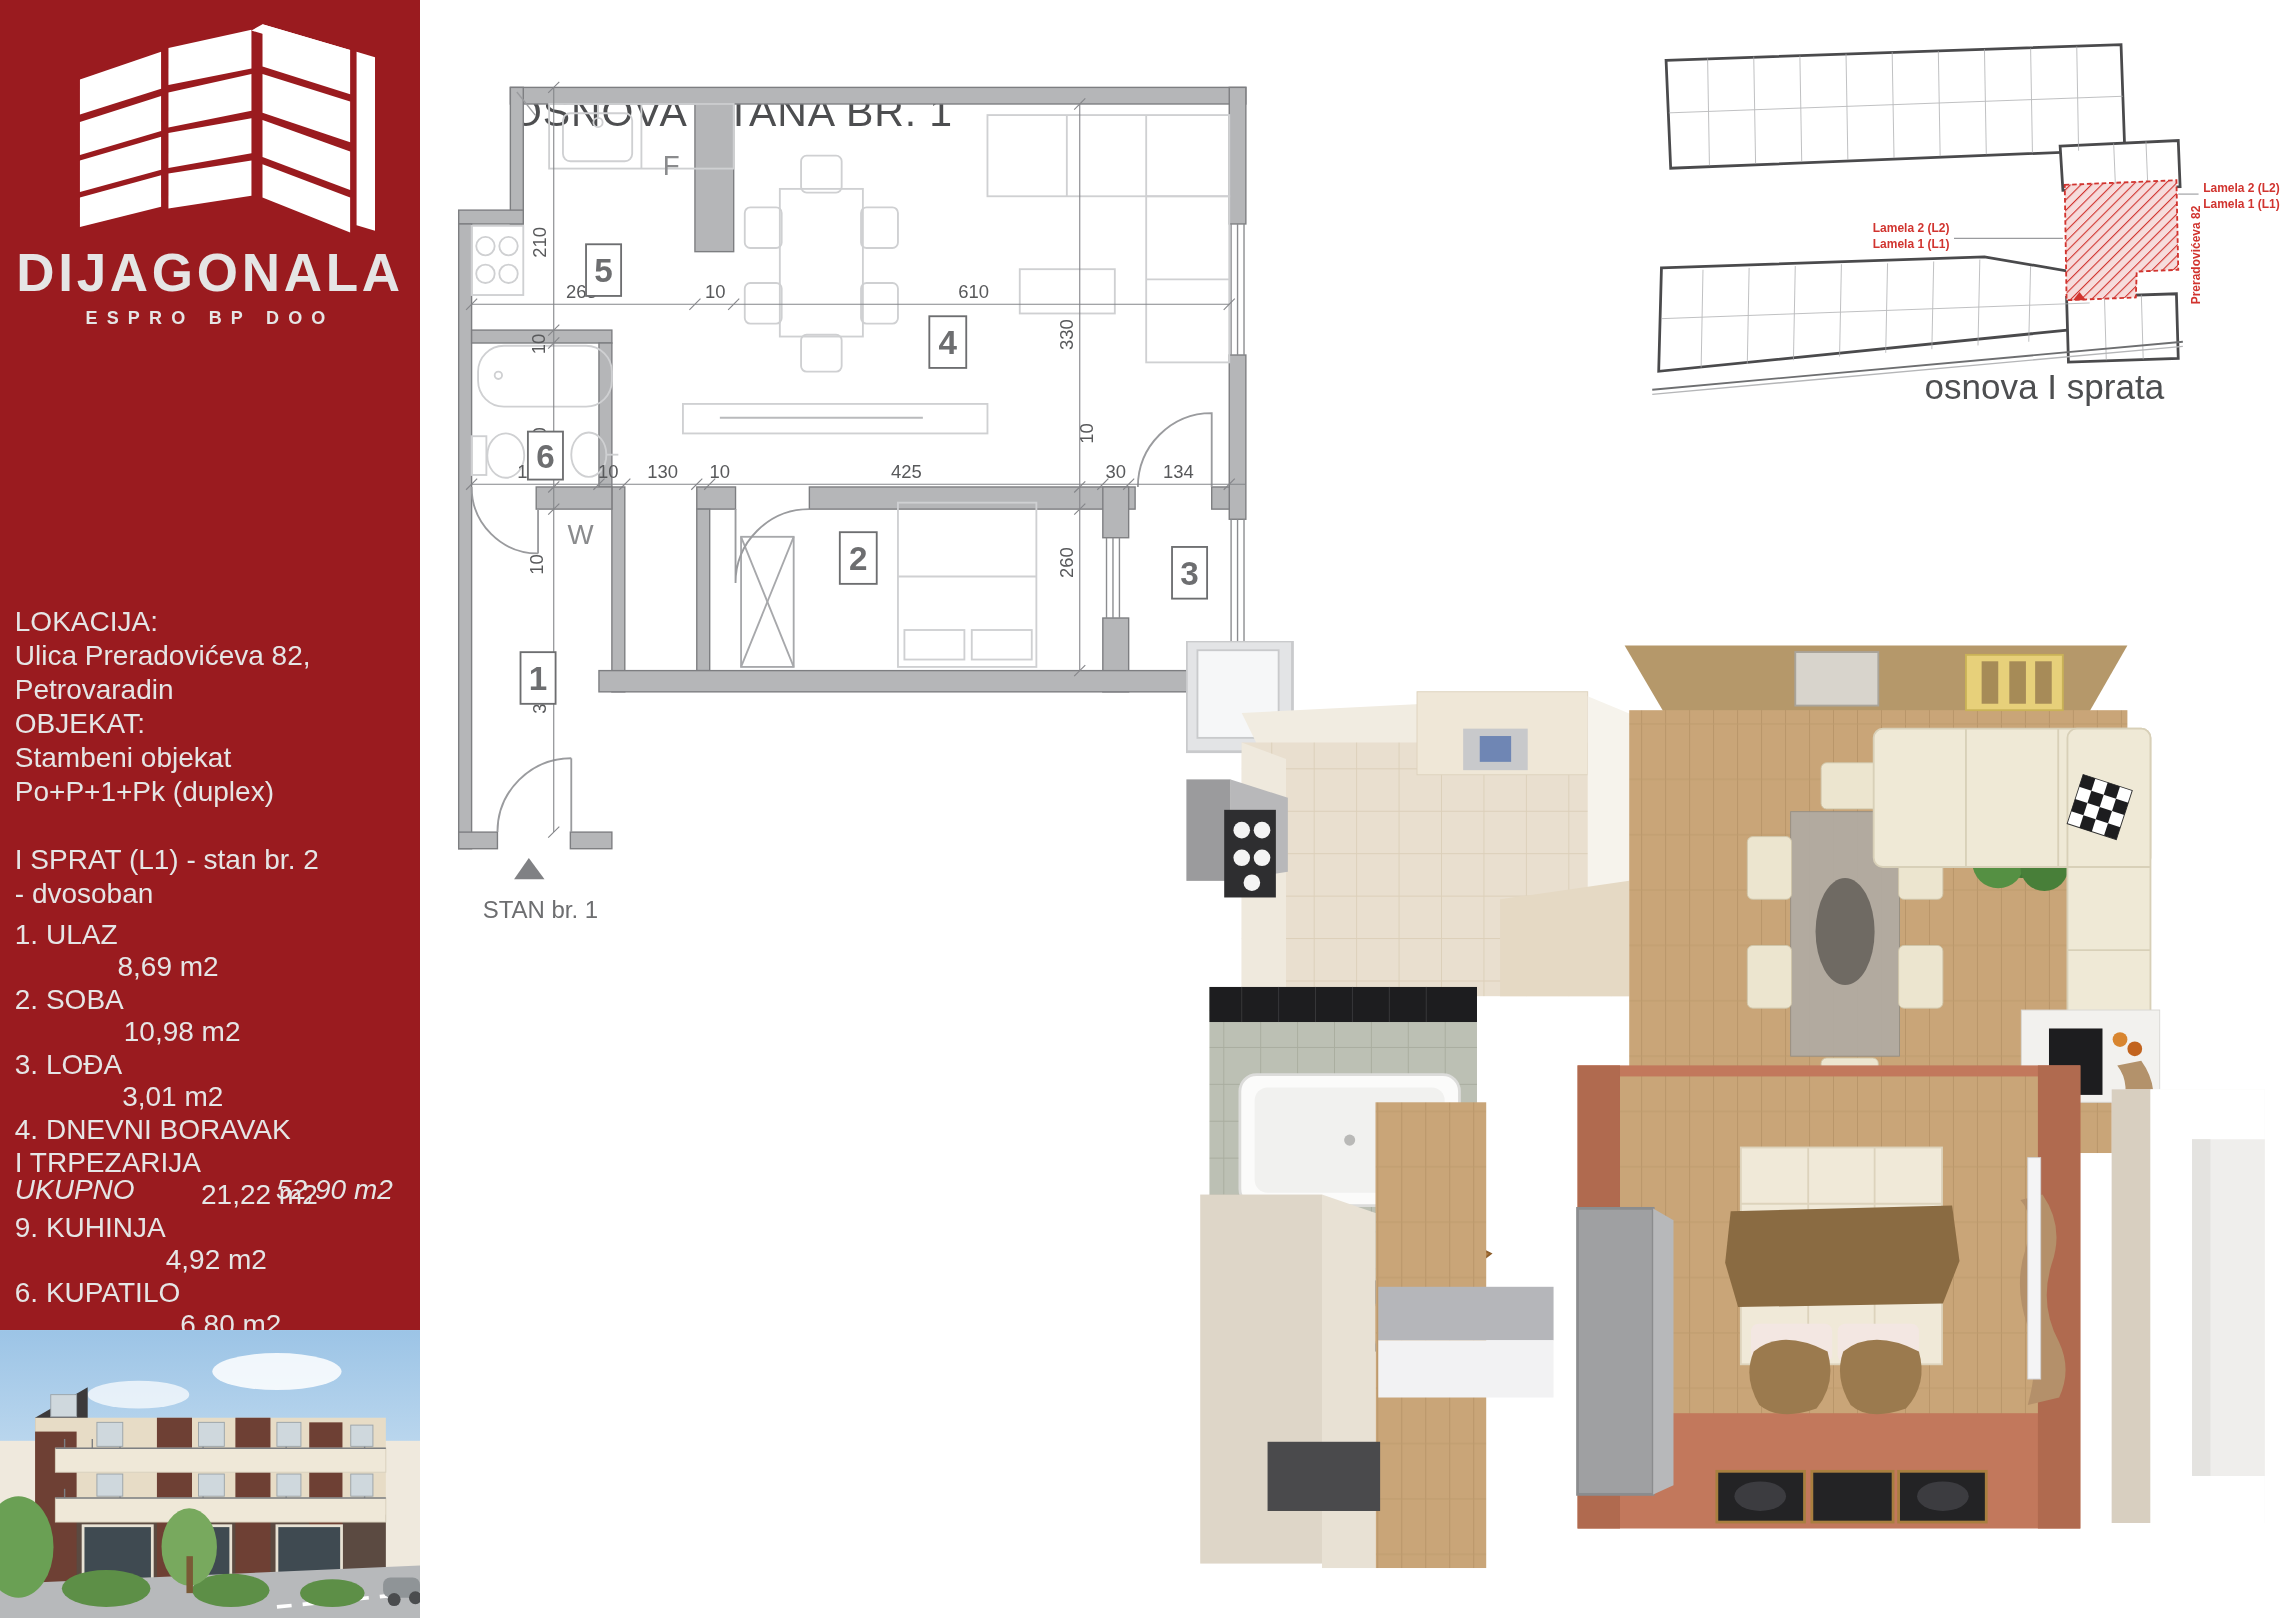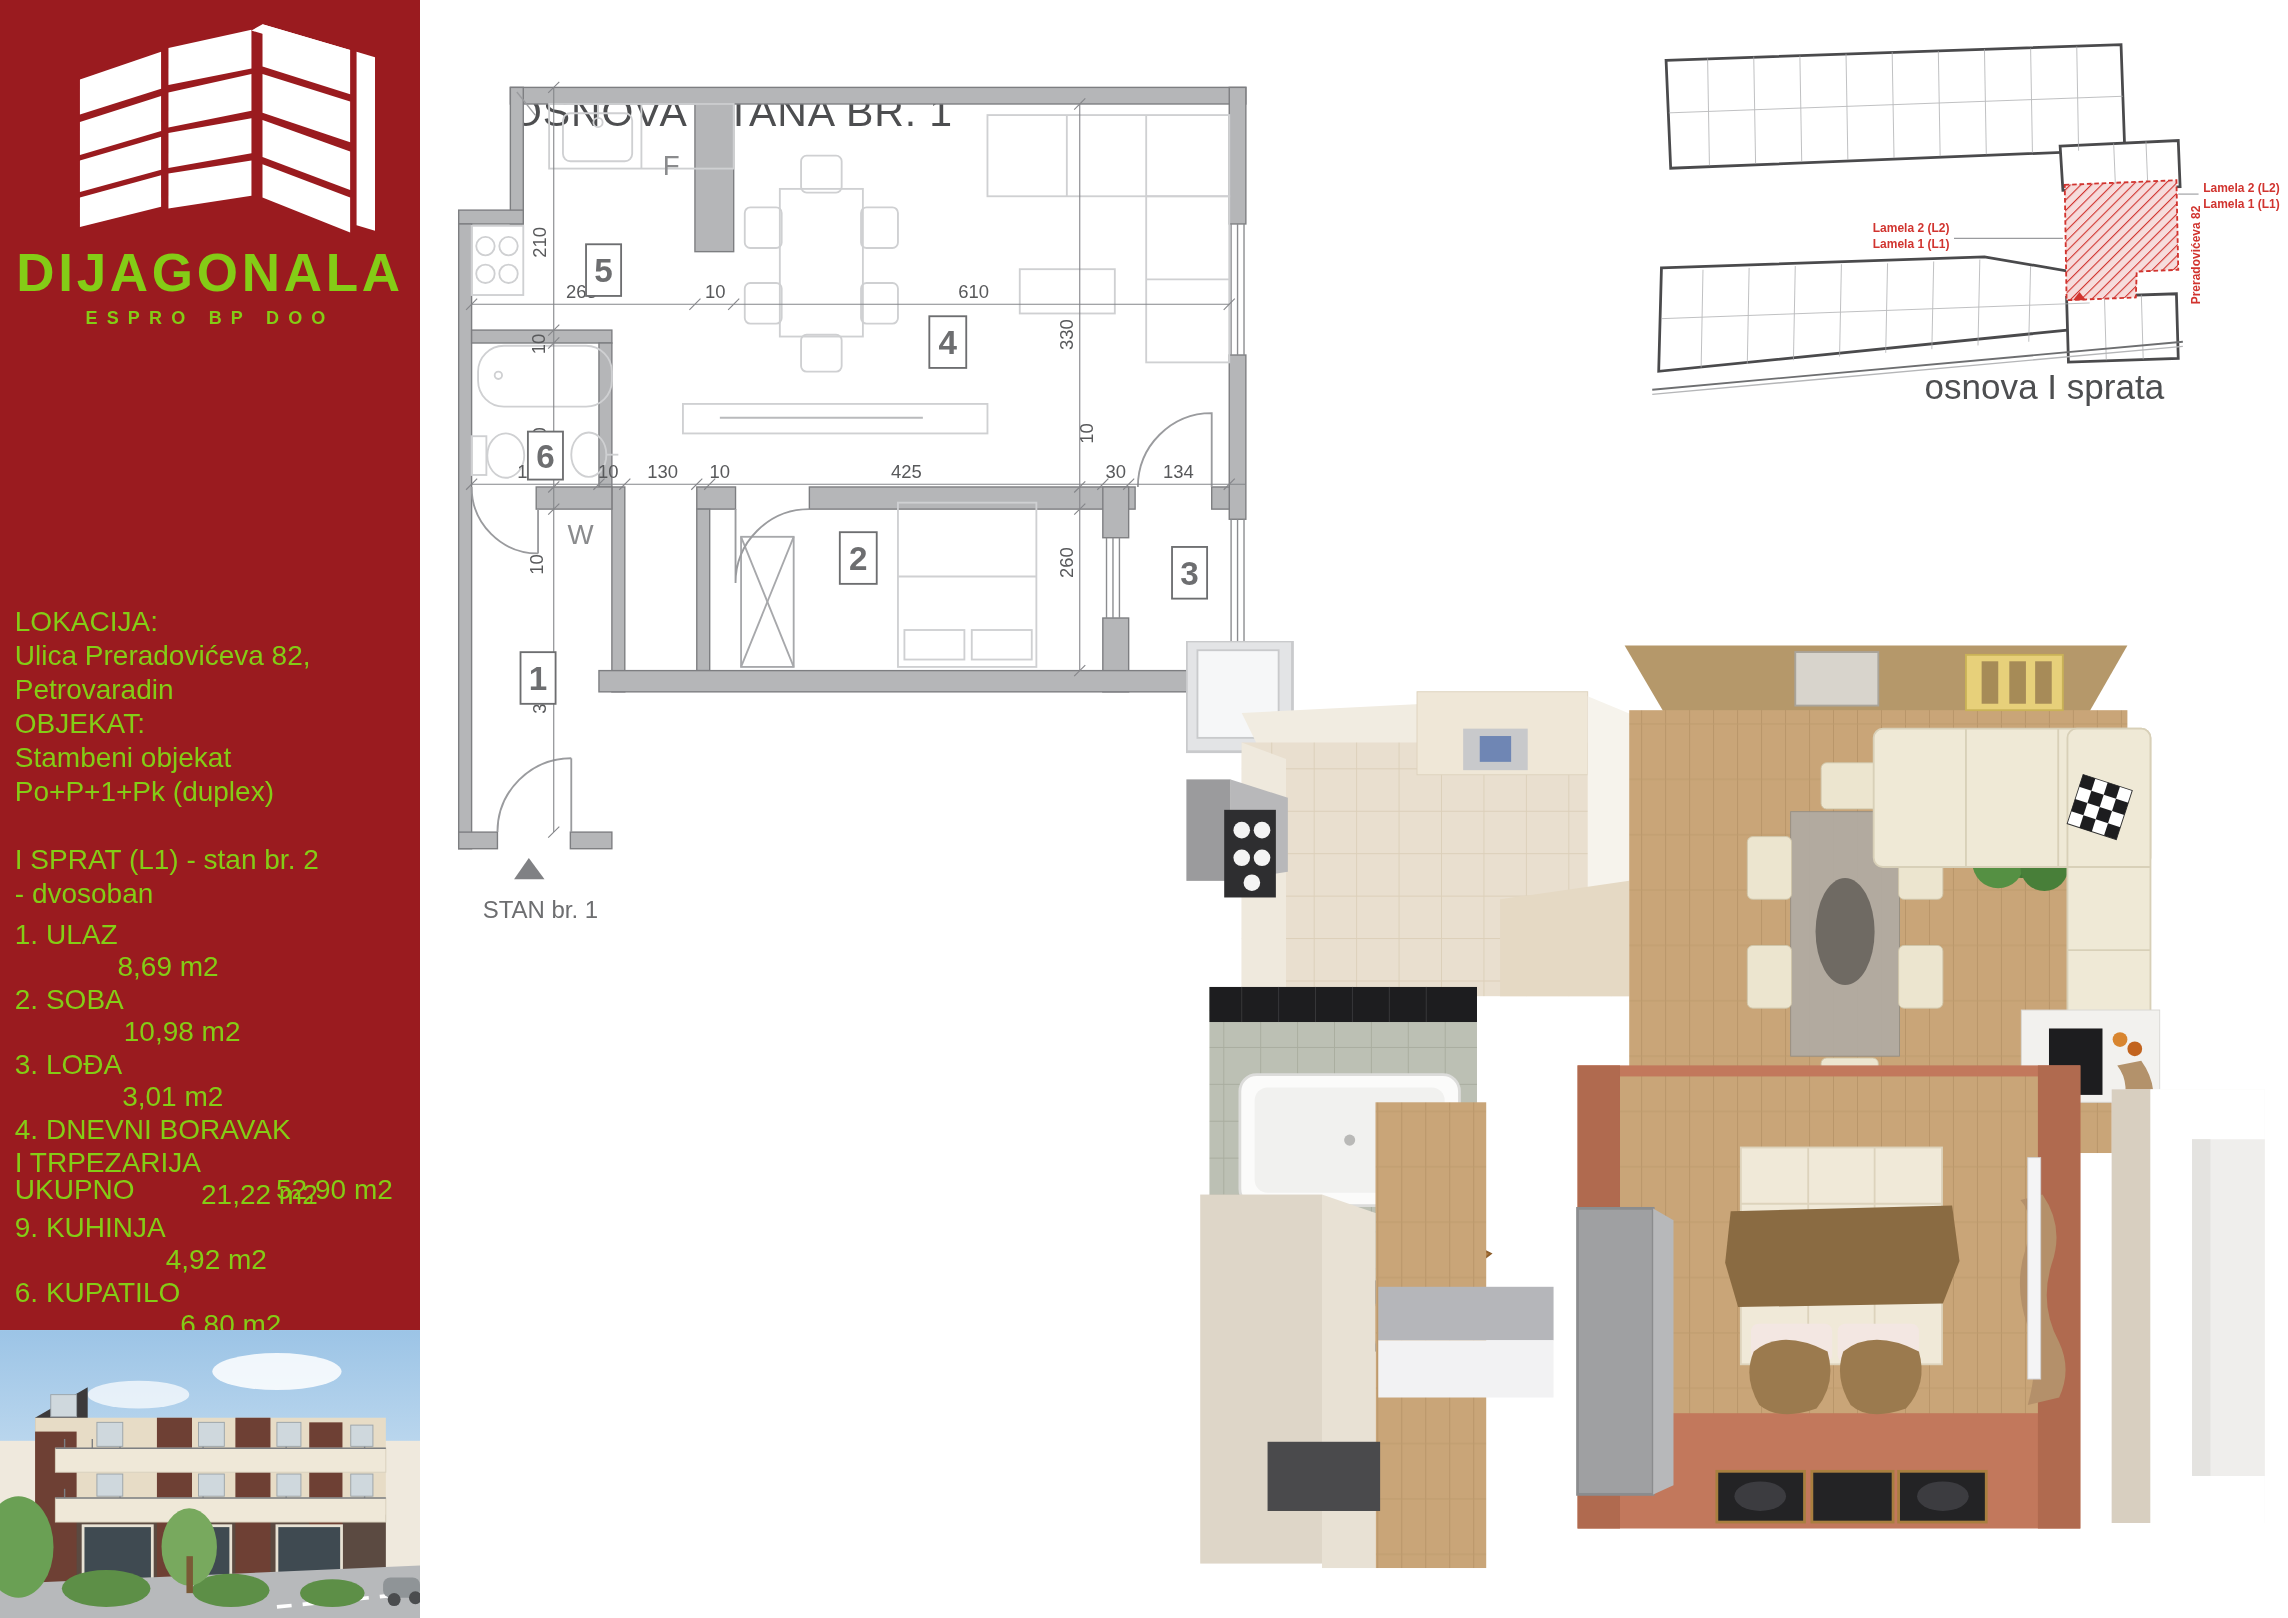--- a/index.html
+++ b/index.html
@@ -1,31 +1,31 @@
 <!DOCTYPE html>
 <html style="font-size:14.8px"><head>
 <meta charset="utf-8">
 <style>
   html,body{margin:0;padding:0;background:#ffffff;}
   body{width:2289px;height:1619px;font-family:"Liberation Sans",sans-serif;position:relative;overflow:hidden;}
   .page{position:absolute;inset:0;background:#ffffff;}
 
   
-  .sidebar{position:absolute;left:0;top:0;width:420px;height:1330px;background:#9a1b1f;color:#84cc16;}
+  .sidebar{position:absolute;left:0;top:0;width:420px;height:1330px;background:#9a1b1f;color:#e5e5e5;}
   .logo-wrap{position:absolute;left:32px;top:13px;width:355px;height:227px;}
   .brand{position:absolute;left:0;top:242px;width:420px;text-align:center;font-size:53px;font-weight:bold;letter-spacing:3.7px;}
   .brand-sub{position:absolute;left:0;top:308px;width:420px;text-align:center;font-size:18px;font-weight:bold;letter-spacing:9.2px;}
   .info{position:absolute;left:14.8px;top:605px;width:391px;font-size:28px;line-height:34px;}
   .info .b{font-weight:normal;}
   .gap{height:34px;}
   .roomlist{position:absolute;left:14.8px;top:918px;width:378px;font-size:28px;line-height:33px;}
   .rrow{display:flex;justify-content:flex-start;}
   .rrow .nm{white-space:nowrap;}
   .rrow .ar{white-space:nowrap;text-align:right;margin-top:32px;}
-  .totalrow{position:absolute;left:14.8px;top:1174px;width:378px;font-size:28px;display:flex;justify-content:space-between;}
+  .totalrow{position:absolute;left:14.8px;top:1174px;width:378px;font-size:28px;display:flex;justify-content:space-between;font-style:italic;}
 
   
   .photo{position:absolute;left:0;top:1330px;width:420px;height:289px;}
 
   
   .plan-title{position:absolute;left:510px;top:89px;font-size:41px;color:#4d4e50;letter-spacing:0.9px;}
   .plan-svg{position:absolute;left:443px;top:78px;width:849px;height:877px;}
 
   
   .mini-svg{position:absolute;left:1643px;top:37px;width:646px;height:388px;}

